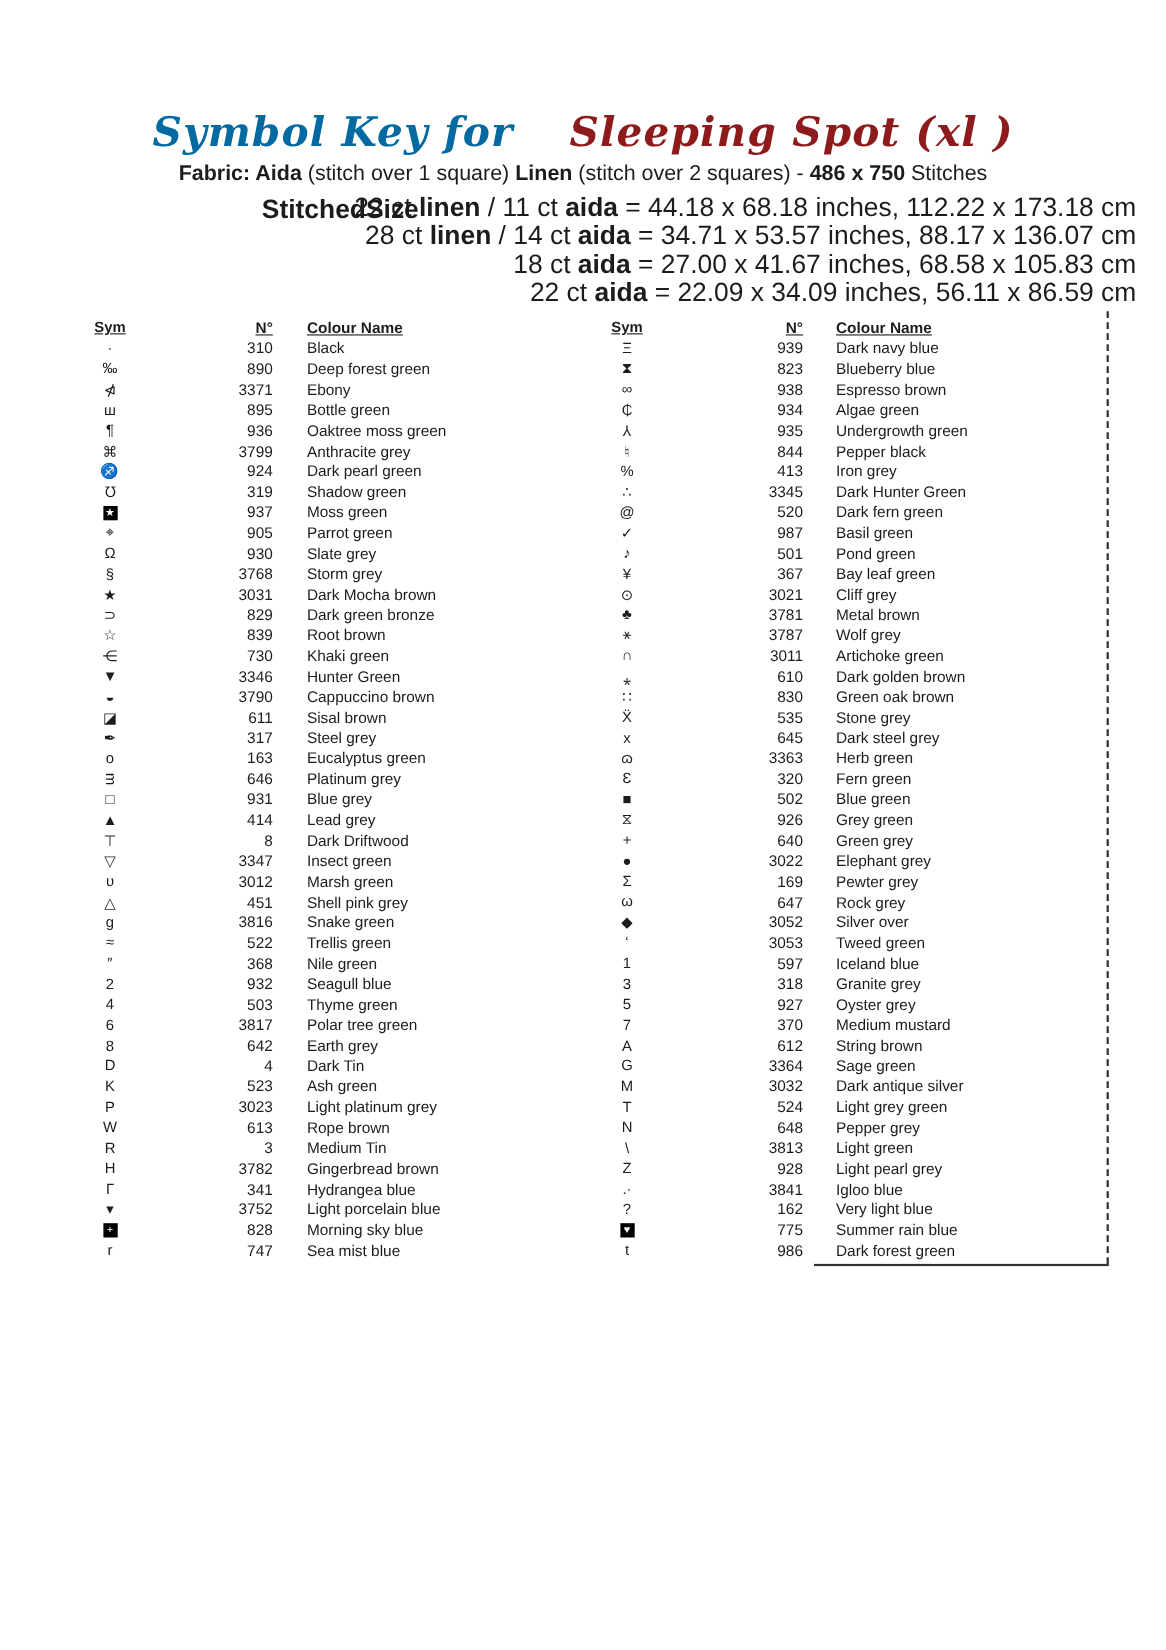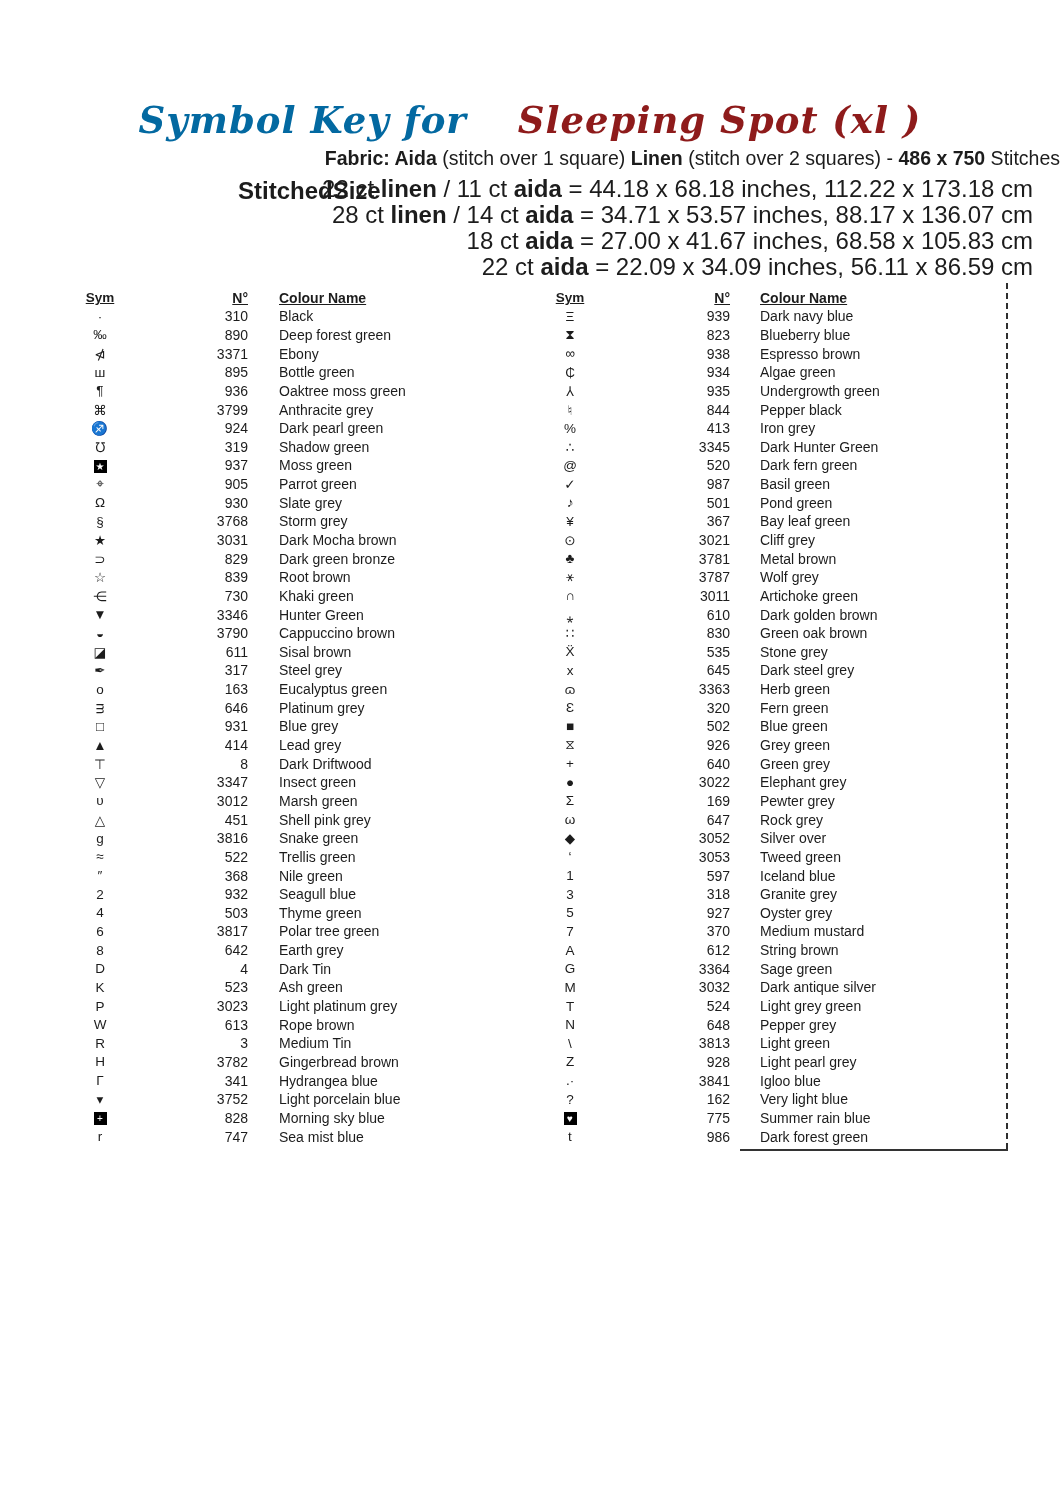--- a/index.html
+++ b/index.html
@@ -27,21 +27,21 @@
     white-space:nowrap;
   }
   .title .t-prefix { color:#0369a1; }
   .title .t-name   { color:#8e1b1b;margin-left:37px; }
 
   
   .fabric-line {
     position:absolute;
     top:147px; left:0;
     width:100%;
-    text-align:right;
+    text-align:center;
     font-size:19.5px;
     white-space:nowrap;
   }
   .b { font-weight:bold; }
 
   
   .stitched {
     position:absolute;
     top:176px; left:0;
     width:1005px;

